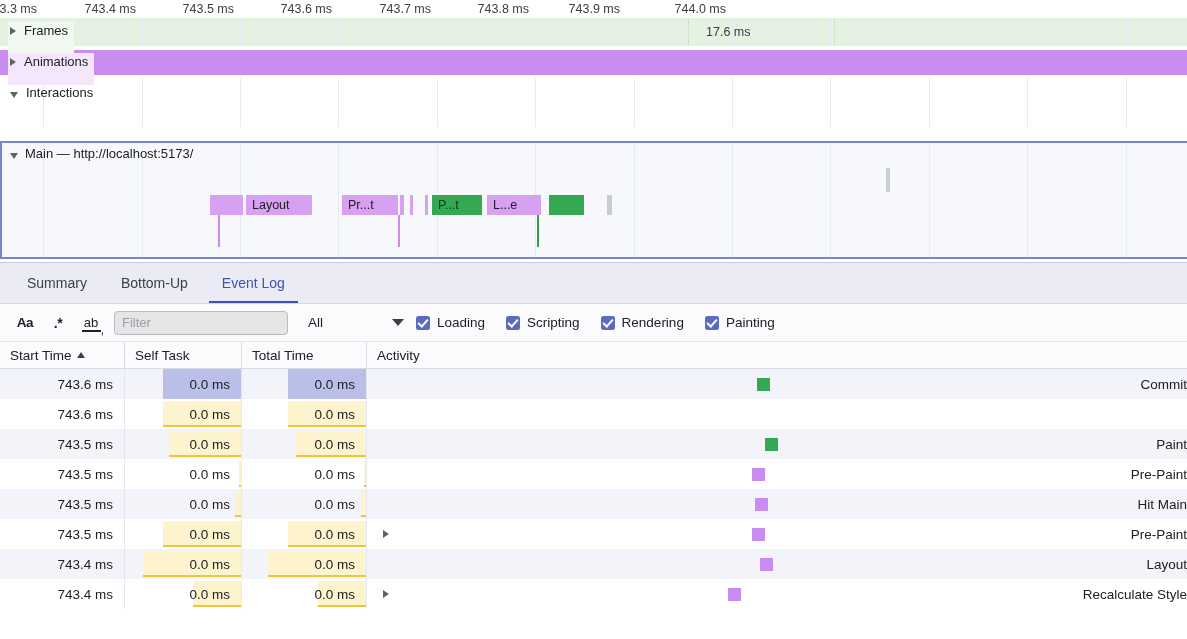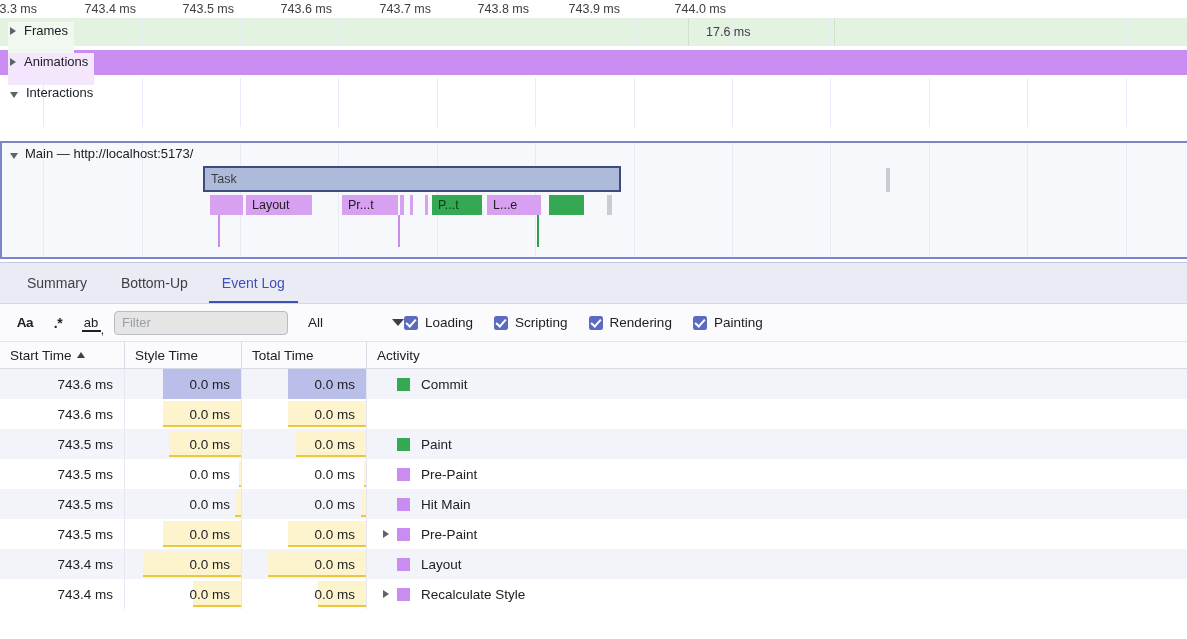--- a/index.html
+++ b/index.html
@@ -183,21 +183,21 @@
     margin-left: 20px; width: 96px; justify-content: space-between;
     font-size: 13.5px; color: #202124;
   }
   .caret {
     width: 0; height: 0;
     border-left: 6px solid transparent;
     border-right: 6px solid transparent;
     border-top: 7px solid #3c4043;
   }
 
-  .chk-group { display: flex; align-items: center; gap: 21px; }
+  .chk-group { display: flex; align-items: center; margin-left: 12px; gap: 21px; }
   .chk { display: flex; align-items: center; gap: 7px; font-size: 13.5px; color: #202124; }
   .box {
     width: 14px; height: 14px; border-radius: 2.5px;
     background: #5c6bc0; position: relative; flex: none;
   }
   .box::after {
     content: ""; position: absolute; left: 4px; top: 1px;
     width: 4px; height: 8px;
     border: solid #fff; border-width: 0 2px 2px 0;
     transform: rotate(42deg);
@@ -229,21 +229,21 @@
 
   .trow { display: flex; height: 30px; align-items: stretch; position: relative; }
   .trow.odd  { background: #f3f3fa; }
   .trow.even { background: #ffffff; }
 
   .td { position: relative; height: 30px; display: flex; align-items: center;
         border-right: 1px solid #e6e7f2; box-sizing: border-box; font-size: 13.5px; }
   .td.c0 { width: 125px; justify-content: flex-end; padding-right: 11px; }
   .td.c1 { width: 117px; justify-content: flex-end; padding-right: 11px; }
   .td.c2 { width: 125px; justify-content: flex-end; padding-right: 11px; }
-  .td.c3 { width: 820px; border-right: none; padding-left: 8px; gap: 0; }
+  .td.c3 { width: 820px; border-right: none; padding-left: 8px; gap: 0; justify-content: space-between; }
 
   .td .val { position: relative; z-index: 2; }
 
   .barbg {
     position: absolute; right: 0; top: 2px; bottom: 2px;
     background: #fdf4cd; border-bottom: 2px solid #e9c93a;
     z-index: 1;
   }
   .selbg {
     position: absolute; right: 0; top: 0; bottom: 0;
@@ -340,23 +340,20 @@
           <div class="vgrid" style="left: 238px;"></div>
           <div class="vgrid" style="left: 336px;"></div>
           <div class="vgrid" style="left: 435px;"></div>
           <div class="vgrid" style="left: 533px;"></div>
           <div class="vgrid" style="left: 632px;"></div>
           <div class="vgrid" style="left: 730px;"></div>
           <div class="vgrid" style="left: 828px;"></div>
           <div class="vgrid" style="left: 927px;"></div>
           <div class="vgrid" style="left: 1025px;"></div>
           <div class="vgrid" style="left: 1124px;"></div>
-          <div class="bar task" style="left: 201px; top: 23px; width: 418px; height: 26px;">
-            <span>Task</span>
-          </div>
           <div class="bar purple" style="left: 208px; top: 52px; width: 33px; height: 20px;"></div>
           <div class="bar purple" style="left: 244px; top: 52px; width: 66px; height: 20px;">
             <span>Layout</span>
           </div>
           <div class="bar purple" style="left: 340px; top: 52px; width: 56px; height: 20px;">
             <span>Pr...t</span>
           </div>
           <div class="bar purple" style="left: 398px; top: 52px; width: 4px; height: 20px;"></div>
           <div class="bar purple" style="left: 408px; top: 52px; width: 3px; height: 20px;"></div>
           <div class="bar purple" style="left: 423px; top: 52px; width: 3px; height: 20px;"></div>
@@ -421,21 +418,21 @@
         </div>
     </div>
 
     <div class="tbl">
       <div class="thead">
         <div class="th c0">
           <span>Start Time</span>
           <span class="sortarrow"></span>
         </div>
         <div class="th c1">
-          <span>Style Time</span>
+          <span>Self Task</span>
         </div>
         <div class="th c2">
           <span>Total Time</span>
         </div>
         <div class="th c3">
           <span>Activity</span>
         </div>
       </div>
       <div id="tbody">
           <div class="trow odd">

